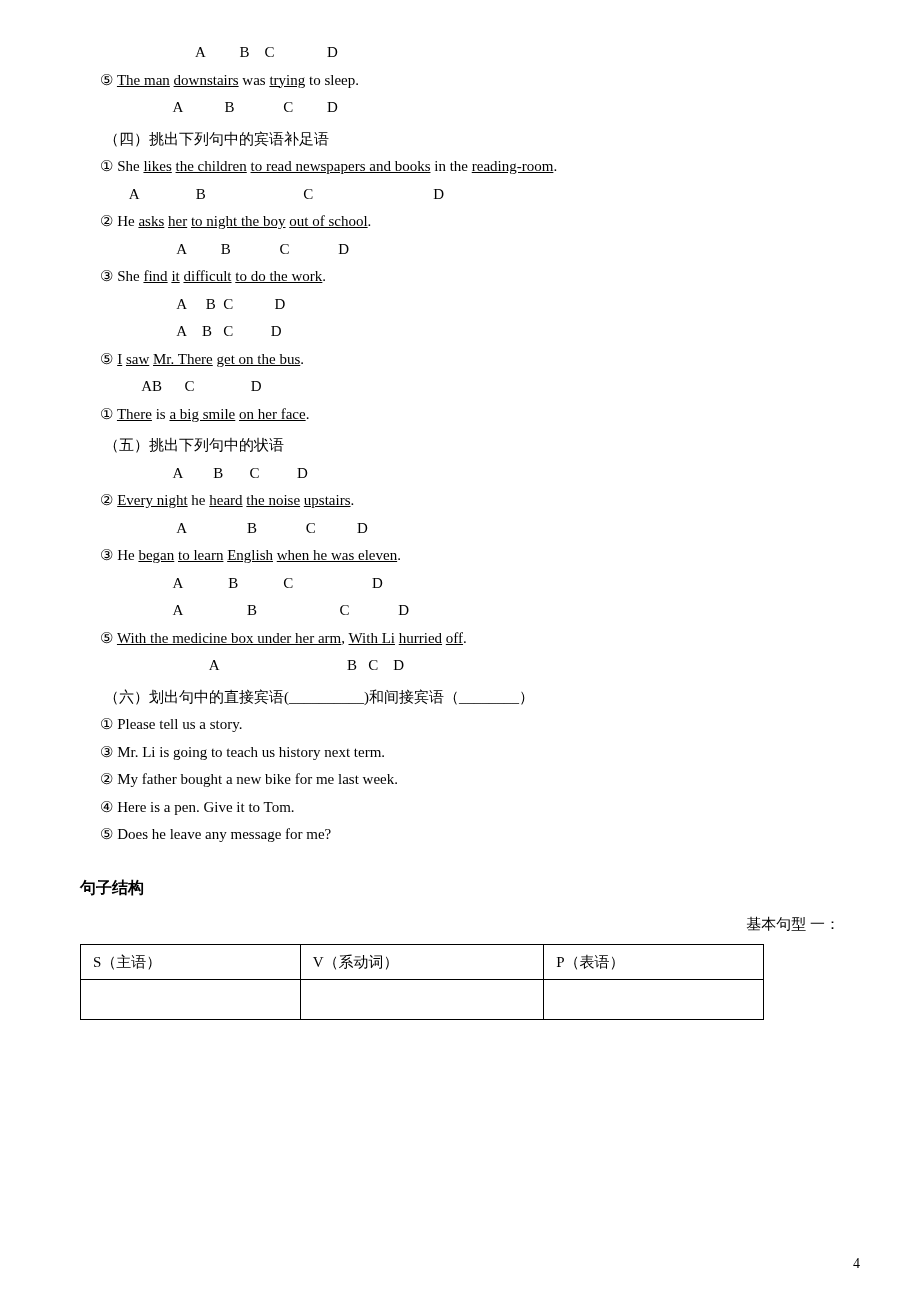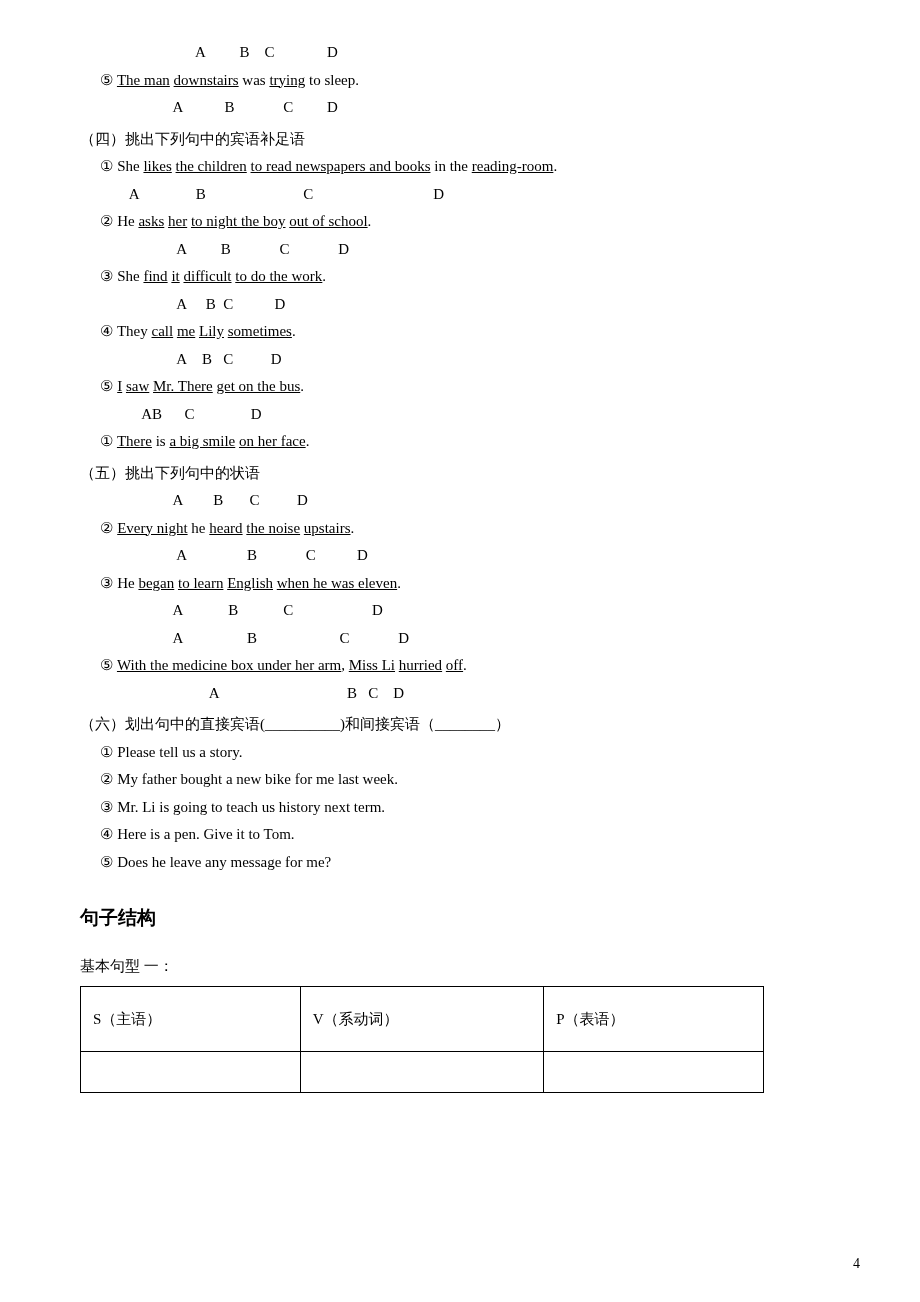--- a/index.html
+++ b/index.html
@@ -28,43 +28,44 @@
       padding-left: 20px;
     }
     u {
       text-decoration: underline;
       text-align: center;
     }
     .section-title {
       margin-top: 6px;
       margin-bottom: 2px;
       line-height: 1.7;
+      margin-left: 24px;
     }
     .sentence-section {
       margin-top: 20px;
     }
     .bold-title {
       font-weight: bold;
-      font-size: 19px;
+      font-size: 16px;
       margin-top: 30px;
       margin-bottom: 10px;
     }
     .sub-title {
       margin-top: 8px;
       margin-bottom: 6px;
       line-height: 1.8;
     }
     table.basic-table {
       border-collapse: collapse;
       width: 90%;
       margin-top: 6px;
     }
     table.basic-table td {
       border: 1px solid #000;
-      padding: 20px 12px;
+      padding: 5px 12px;
       vertical-align: top;
       min-width: 100px;
       line-height: 1.6;
     }
     .page-number {
       position: absolute;
       bottom: 30px;
       right: 60px;
       font-size: 14px;
     }
@@ -114,23 +115,20 @@
     &nbsp;&nbsp;&nbsp;&nbsp;&nbsp;&nbsp;&nbsp;&nbsp;&nbsp;&nbsp;&nbsp;A&nbsp;&nbsp;&nbsp;&nbsp;&nbsp;&nbsp;&nbsp;&nbsp;&nbsp;B&nbsp;&nbsp;&nbsp;&nbsp;&nbsp;&nbsp;&nbsp;&nbsp;&nbsp;&nbsp;&nbsp;&nbsp;&nbsp;C&nbsp;&nbsp;&nbsp;&nbsp;&nbsp;&nbsp;&nbsp;&nbsp;&nbsp;&nbsp;&nbsp;&nbsp;&nbsp;D
   </div>
 
   <div class="line indent1">
     ③ She <u>find</u> <u>it</u> <u>difficult</u> <u>to do the work</u>.
   </div>
   <div class="line abcd-wide">
     &nbsp;&nbsp;&nbsp;&nbsp;&nbsp;&nbsp;&nbsp;&nbsp;&nbsp;&nbsp;&nbsp;A&nbsp;&nbsp;&nbsp;&nbsp;&nbsp;B&nbsp;&nbsp;C&nbsp;&nbsp;&nbsp;&nbsp;&nbsp;&nbsp;&nbsp;&nbsp;&nbsp;&nbsp;&nbsp;D
   </div>
 
-  <div class="line indent1">
-    ④ They <u>call</u> <u>me</u> <u>Lily</u> <u>sometimes</u>.
-  </div>
   <div class="line abcd-wide">
     &nbsp;&nbsp;&nbsp;&nbsp;&nbsp;&nbsp;&nbsp;&nbsp;&nbsp;&nbsp;&nbsp;A&nbsp;&nbsp;&nbsp;&nbsp;B&nbsp;&nbsp;&nbsp;C&nbsp;&nbsp;&nbsp;&nbsp;&nbsp;&nbsp;&nbsp;&nbsp;&nbsp;&nbsp;D
   </div>
 
   <div class="line indent1">
     ⑤ <u>I</u> <u>saw</u> <u>Mr. There</u> <u>get on the bus</u>.
   </div>
   <div class="line abcd-tight">
     &nbsp;&nbsp;&nbsp;&nbsp;&nbsp;&nbsp;&nbsp;AB&nbsp;&nbsp;&nbsp;&nbsp;&nbsp;&nbsp;C&nbsp;&nbsp;&nbsp;&nbsp;&nbsp;&nbsp;&nbsp;&nbsp;&nbsp;&nbsp;&nbsp;&nbsp;&nbsp;&nbsp;&nbsp;D
   </div>
@@ -158,49 +156,49 @@
   </div>
   <div class="line abcd-wide">
     &nbsp;&nbsp;&nbsp;&nbsp;&nbsp;&nbsp;&nbsp;&nbsp;&nbsp;&nbsp;A&nbsp;&nbsp;&nbsp;&nbsp;&nbsp;&nbsp;&nbsp;&nbsp;&nbsp;&nbsp;&nbsp;&nbsp;B&nbsp;&nbsp;&nbsp;&nbsp;&nbsp;&nbsp;&nbsp;&nbsp;&nbsp;&nbsp;&nbsp;&nbsp;C&nbsp;&nbsp;&nbsp;&nbsp;&nbsp;&nbsp;&nbsp;&nbsp;&nbsp;&nbsp;&nbsp;&nbsp;&nbsp;&nbsp;&nbsp;&nbsp;&nbsp;&nbsp;&nbsp;&nbsp;&nbsp;D
   </div>
 
   <div class="line abcd-wide">
     &nbsp;&nbsp;&nbsp;&nbsp;&nbsp;&nbsp;&nbsp;&nbsp;&nbsp;&nbsp;A&nbsp;&nbsp;&nbsp;&nbsp;&nbsp;&nbsp;&nbsp;&nbsp;&nbsp;&nbsp;&nbsp;&nbsp;&nbsp;&nbsp;&nbsp;&nbsp;&nbsp;B&nbsp;&nbsp;&nbsp;&nbsp;&nbsp;&nbsp;&nbsp;&nbsp;&nbsp;&nbsp;&nbsp;&nbsp;&nbsp;&nbsp;&nbsp;&nbsp;&nbsp;&nbsp;&nbsp;&nbsp;&nbsp;&nbsp;C&nbsp;&nbsp;&nbsp;&nbsp;&nbsp;&nbsp;&nbsp;&nbsp;&nbsp;&nbsp;&nbsp;&nbsp;&nbsp;D
   </div>
 
   <div class="line indent1">
-    ⑤ <u>With the medicine box under her arm</u>, <u>Miss Li</u> <u>hurried</u> <u>off</u>.
+    ⑤ <u>With the medicine box under her arm</u>, <u>With Li</u> <u>hurried</u> <u>off</u>.
   </div>
   <div class="line" style="padding-left: 20px;">
     &nbsp;&nbsp;&nbsp;&nbsp;&nbsp;&nbsp;&nbsp;&nbsp;&nbsp;&nbsp;&nbsp;&nbsp;&nbsp;&nbsp;&nbsp;&nbsp;&nbsp;&nbsp;&nbsp;&nbsp;&nbsp;&nbsp;&nbsp;&nbsp;&nbsp;&nbsp;&nbsp;&nbsp;&nbsp;A&nbsp;&nbsp;&nbsp;&nbsp;&nbsp;&nbsp;&nbsp;&nbsp;&nbsp;&nbsp;&nbsp;&nbsp;&nbsp;&nbsp;&nbsp;&nbsp;&nbsp;&nbsp;&nbsp;&nbsp;&nbsp;&nbsp;&nbsp;&nbsp;&nbsp;&nbsp;&nbsp;&nbsp;&nbsp;&nbsp;&nbsp;&nbsp;&nbsp;&nbsp;B&nbsp;&nbsp;&nbsp;C&nbsp;&nbsp;&nbsp;&nbsp;D
   </div>
 
   <div class="line section-title">
     （六）划出句中的直接宾语(__________)和间接宾语（________）
   </div>
 
   <div class="line indent1">
     ① Please tell us a story.
   </div>
   <div class="line indent1">
+    ③ Mr. Li is going to teach us history next term.
+  </div>
+  <div class="line indent1">
     ② My father bought a new bike for me last week.
-  </div>
-  <div class="line indent1">
-    ③ Mr. Li is going to teach us history next term.
   </div>
   <div class="line indent1">
     ④ Here is a pen. Give it to Tom.
   </div>
   <div class="line indent1">
     ⑤ Does he leave any message for me?
   </div>
 
   <div class="sentence-section">
     <div class="bold-title">句子结构</div>
-    <div style="margin-top: 22px; margin-bottom: 6px;" class="sub-title">
+    <div style="margin-top: 12px; margin-bottom: 6px; text-align: right;" class="sub-title">
       基本句型 一：
     </div>
     <table class="basic-table">
       <tbody>
           <tr>
         <td>S（主语）</td>
         <td>V（系动词）</td>
         <td>P（表语）</td>
       </tr>
       <tr>

